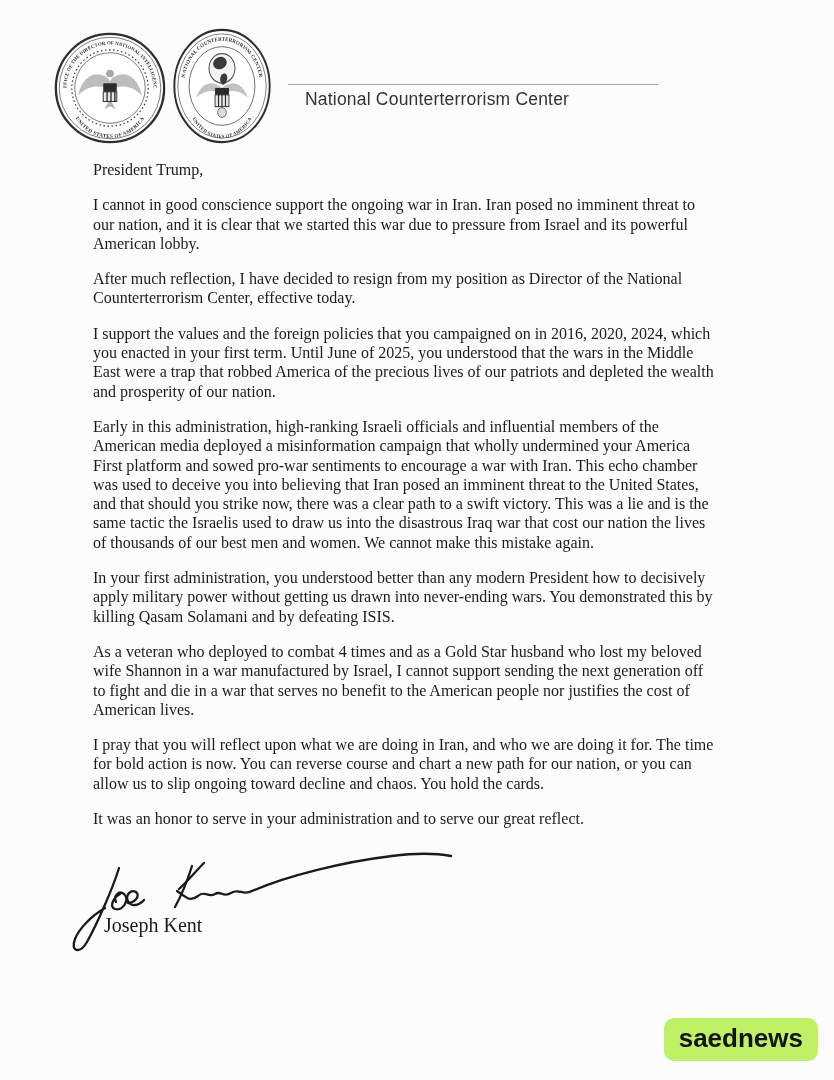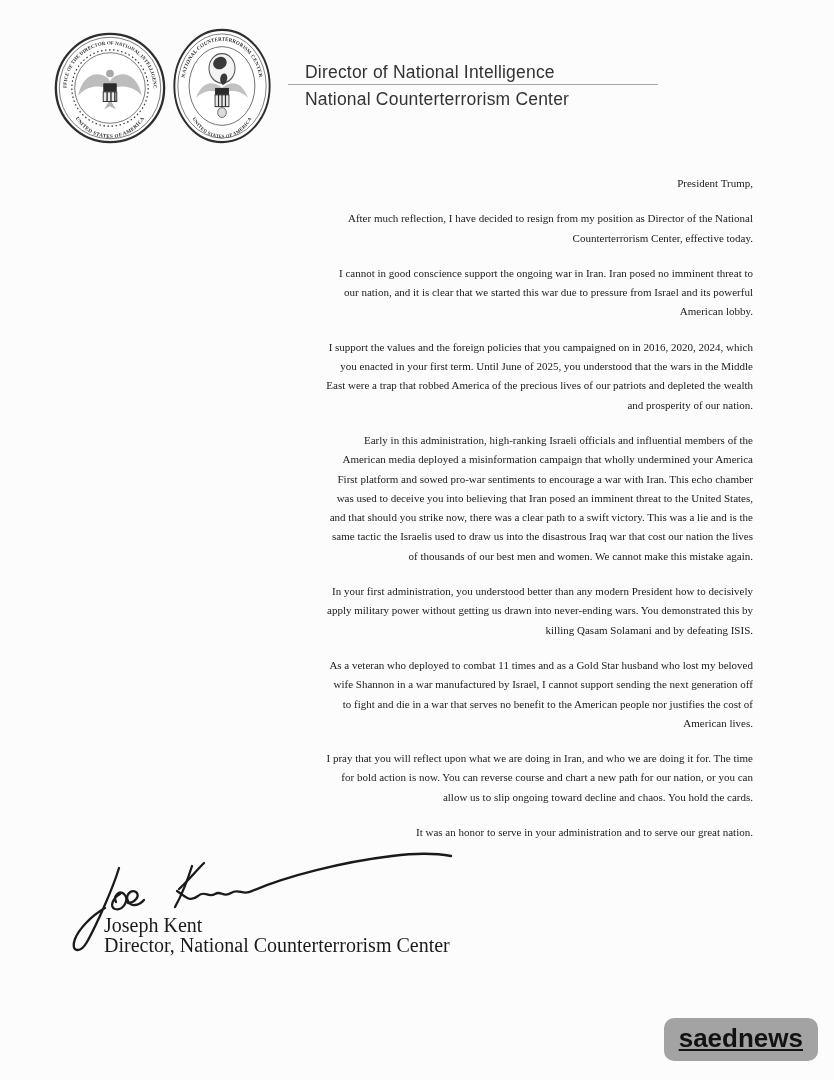--- a/index.html
+++ b/index.html
@@ -29,22 +29,22 @@
     width: 370px; height: 1px; background: #a6a6a6;
   }
   .lh-line2 {
     position: absolute; left: 305px; top: 89px;
     font-family: "Liberation Sans", sans-serif;
     font-size: 17.5px; color: #333; letter-spacing: 0.2px;
   }
 
   
   .body-col {
-    position: absolute; left: 93px; top: 174px; width: 660px;
-    font-size: 11px; line-height: 19.3px; text-align: right;
+    position: absolute; left: 93px; top: 160px; width: 660px;
+    font-size: 16px; line-height: 19.3px;
   }
   .para { margin: 0 0 16px 0; white-space: pre; }
 
   
   .sig-svg { position: absolute; left: 62px; top: 846px; }
   .sig-block {
     position: absolute; left: 104px; top: 916px;
     font-size: 20px; line-height: 19.5px;
   }
 
@@ -106,67 +106,65 @@
       <path d="M60,48 c3,-2 7,0 6,5 c-1,5 -5,8 -7,4 c-2,-3 -1,-7 1,-9 Z" fill="#3a3a3a"></path>
       <rect x="52" y="62" width="16" height="7" fill="#2b2b2b"></rect>
       <rect x="52" y="69" width="16" height="12" fill="#ececec" stroke="#2b2b2b" stroke-width="1"></rect>
       <line x1="56" y1="69" x2="56" y2="81" stroke="#2b2b2b" stroke-width="1.4"></line>
       <line x1="60" y1="69" x2="60" y2="81" stroke="#2b2b2b" stroke-width="1.4"></line>
       <line x1="64" y1="69" x2="64" y2="81" stroke="#2b2b2b" stroke-width="1.4"></line>
       <circle cx="60" cy="87" r="5" fill="#dcdcdc" stroke="#666" stroke-width="1"></circle>
     </g>
   </svg>
 
-  <div class="lh-line1">Director of National Intelligence</div>
   <div class="lh-rule"></div>
   <div class="lh-line2">National Counterterrorism Center</div>
 
   <div class="body-col">
     <p class="para">President Trump,</p>
-    <p class="para">After much reflection, I have decided to resign from my position as Director of the National
-Counterterrorism Center, effective today.</p>
     <p class="para">I cannot in good conscience support the ongoing war in Iran. Iran posed no imminent threat to
 our nation, and it is clear that we started this war due to pressure from Israel and its powerful
 American lobby.</p>
+    <p class="para">After much reflection, I have decided to resign from my position as Director of the National
+Counterterrorism Center, effective today.</p>
     <p class="para">I support the values and the foreign policies that you campaigned on in 2016, 2020, 2024, which
 you enacted in your first term. Until June of 2025, you understood that the wars in the Middle
 East were a trap that robbed America of the precious lives of our patriots and depleted the wealth
 and prosperity of our nation.</p>
     <p class="para">Early in this administration, high-ranking Israeli officials and influential members of the
 American media deployed a misinformation campaign that wholly undermined your America
 First platform and sowed pro-war sentiments to encourage a war with Iran. This echo chamber
 was used to deceive you into believing that Iran posed an imminent threat to the United States,
 and that should you strike now, there was a clear path to a swift victory. This was a lie and is the
 same tactic the Israelis used to draw us into the disastrous Iraq war that cost our nation the lives
 of thousands of our best men and women. We cannot make this mistake again.</p>
     <p class="para">In your first administration, you understood better than any modern President how to decisively
 apply military power without getting us drawn into never-ending wars. You demonstrated this by
 killing Qasam Solamani and by defeating ISIS.</p>
-    <p class="para">As a veteran who deployed to combat 11 times and as a Gold Star husband who lost my beloved
+    <p class="para">As a veteran who deployed to combat 4 times and as a Gold Star husband who lost my beloved
 wife Shannon in a war manufactured by Israel, I cannot support sending the next generation off
 to fight and die in a war that serves no benefit to the American people nor justifies the cost of
 American lives.</p>
     <p class="para">I pray that you will reflect upon what we are doing in Iran, and who we are doing it for. The time
 for bold action is now. You can reverse course and chart a new path for our nation, or you can
 allow us to slip ongoing toward decline and chaos. You hold the cards.</p>
-    <p class="para">It was an honor to serve in your administration and to serve our great nation.</p>
+    <p class="para">It was an honor to serve in your administration and to serve our great reflect.</p>
   </div>
 
   <svg class="sig-svg" width="392" height="110" viewBox="0 0 392 110">
     <g fill="none" stroke="#1a1a1a" stroke-width="2.3" stroke-linecap="round">
       <path d="M57,22 C51,42 35,78 25,96 C18,108 8,106 13,93 C17,83 29,70 43,62"></path>
       <path d="M58,48 C51,52 47,61 53,63 C61,65 68,54 62,48 C57,44 51,50 54,56"></path>
       <path d="M66,57 C72,57 79,50 74,46 C69,43 63,49 66,55 C68,61 77,60 82,54"></path>
       <path d="M130,20 C125,36 118,52 113,61"></path>
       <path d="M142,17 C133,26 124,37 117,43"></path>
       <path d="M115,45 C123,50 127,57 136,50 C143,44 146,52 153,48 C159,44 161,52 169,47 C177,42 181,50 190,45"></path>
       <path d="M190,45 C225,30 280,16 330,10 C353,7 373,7 389,10"></path>
     </g>
   </svg>
 
   <div class="sig-block">
     <div>Joseph Kent</div>
-    <div>Director, National Counterterrorism Center</div>
   </div>
 
-  <div class="watermark" style="background: #a3a3a3; color: rgb(18, 18, 18); text-decoration: underline;">saednews</div>
+  <div class="watermark" style="background: #bef264; color: rgb(18, 18, 18);">saednews</div>
 
 </div>
 
 </body></html>

